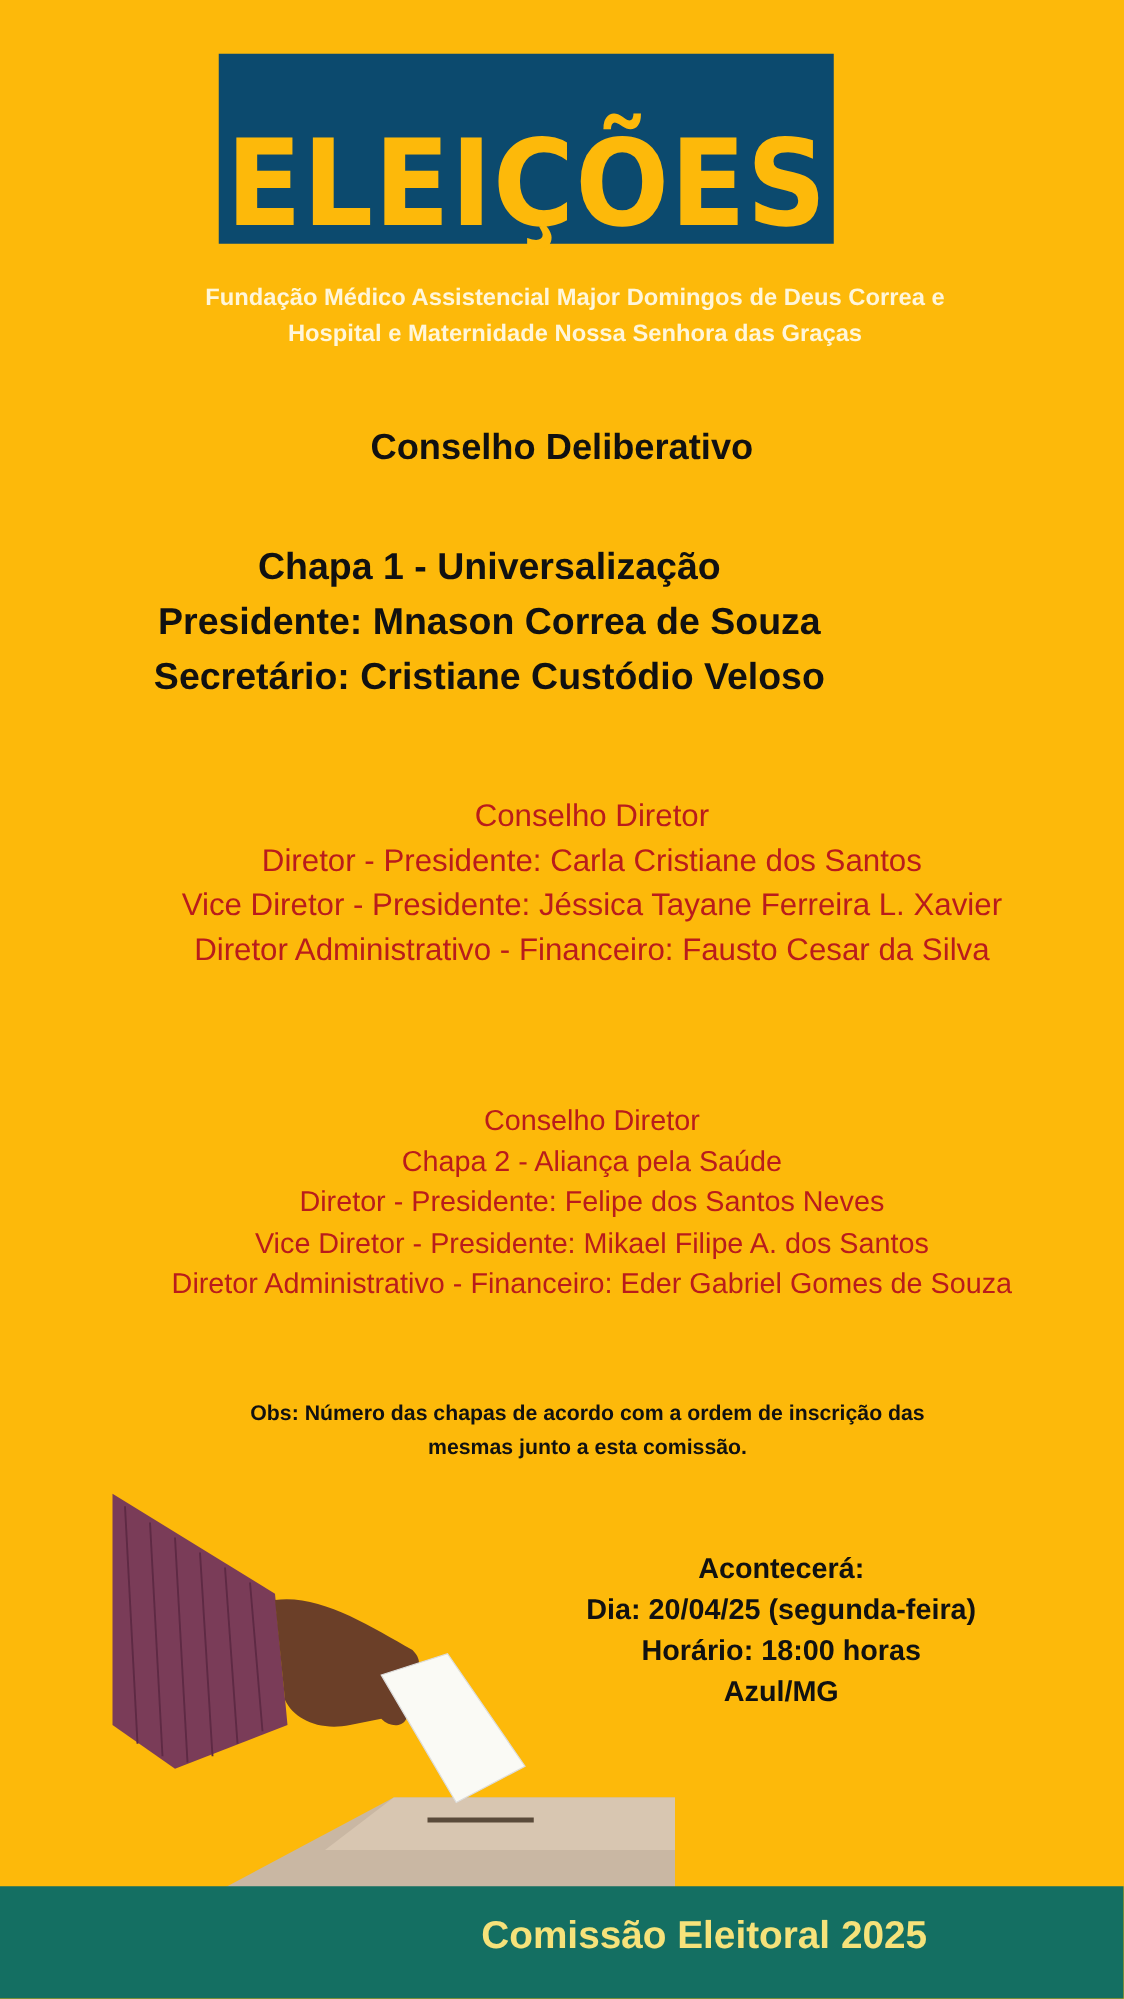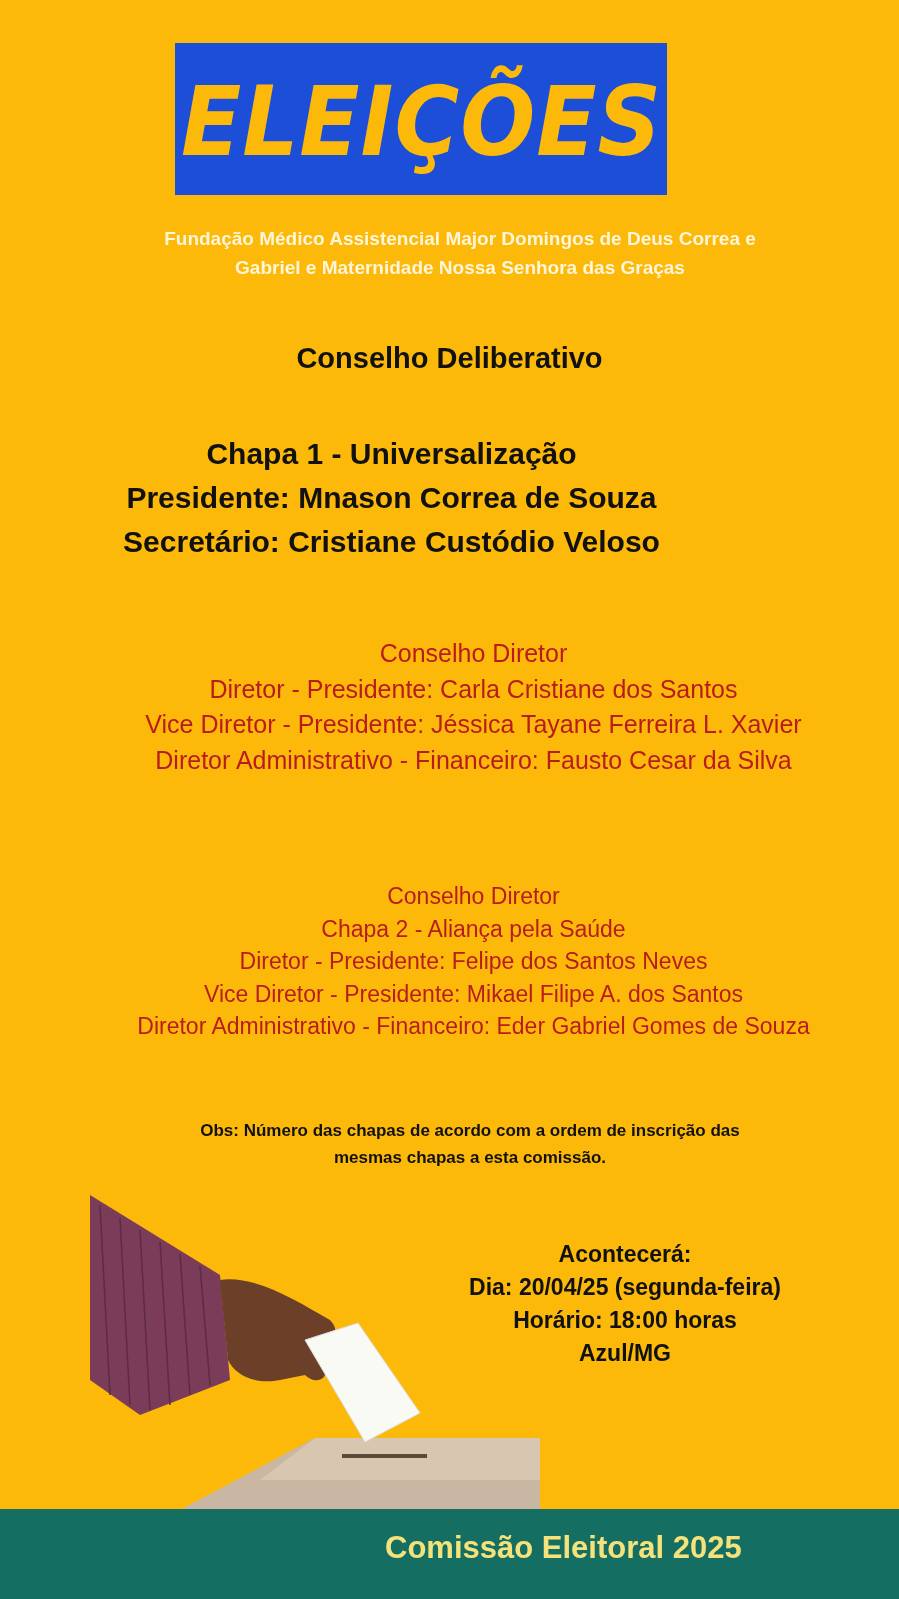--- a/index.html
+++ b/index.html
@@ -7,22 +7,22 @@
     body {
       background: #FDB90A;
       font-family: "Liberation Sans", "DejaVu Sans", sans-serif;
       position: relative;
     }
     .abs { position: absolute; }
     .center { text-align: center; }
 
     #title-box {
       left: 175px; top: 43px; width: 492px; height: 152px;
-      background: #1d4ed8;
-      display: flex; align-items: center; justify-content: center; font-style: italic;
+      background: #0c4a6e;
+      display: flex; align-items: flex-end; justify-content: center;
     }
     #title-text {
       color: #FDB90A; font-weight: bold; font-size: 96px;
       letter-spacing: 1px; line-height: 1;
       font-family: "DejaVu Sans", sans-serif;
       transform: scaleX(0.92);
       margin-top: 6px;
     }
     #org {
       left: 100px; width: 720px; top: 224px;
@@ -53,21 +53,21 @@
   </style>
 </head>
 <body>
 
 <div id="title-box" class="abs">
   <div id="title-text">ELEIÇÕES</div>
 </div>
 
 <div id="org" class="abs center">
   <div>Fundação Médico Assistencial  Major Domingos de Deus Correa e</div>
-  <div>Gabriel e Maternidade  Nossa Senhora das Graças</div>
+  <div>Hospital e Maternidade  Nossa Senhora das Graças</div>
 </div>
 
 <div id="cd-title" class="abs center black">Conselho Deliberativo</div>
 
 <div id="cd-block" class="abs center black">
   <div>Chapa 1 - Universalização</div>
   <div>Presidente: Mnason Correa de Souza</div>
   <div>Secretário: Cristiane Custódio Veloso</div>
 </div>
 
@@ -81,21 +81,21 @@
 <div id="dir2" class="abs center green">
   <div>Conselho Diretor</div>
   <div>Chapa 2 - Aliança pela Saúde</div>
   <div>Diretor - Presidente: Felipe dos Santos Neves</div>
   <div>Vice Diretor - Presidente: Mikael Filipe A. dos Santos</div>
   <div>Diretor Administrativo - Financeiro: Eder Gabriel Gomes de Souza</div>
 </div>
 
 <div id="obs" class="abs center black">
   <div>Obs: Número das chapas de acordo com a ordem de inscrição das</div>
-  <div>mesmas chapas a esta comissão.</div>
+  <div>mesmas junto a esta comissão.</div>
 </div>
 
 <svg id="illustration" class="abs" viewBox="0 0 460 330">
 
   <polygon points="100,330 235,258 500,258 560,330" fill="#C9B7A3"></polygon>
   <polygon points="235,258 500,258 540,300 180,300" fill="#D8C6B1"></polygon>
   <rect x="262" y="274" width="85" height="4" fill="#5a4a3a"></rect>
 
   <polygon points="10,15 140,95 150,200 60,235 10,200" fill="#7A3C58"></polygon>
   <g stroke="#5E2A44" stroke-width="1.5">

